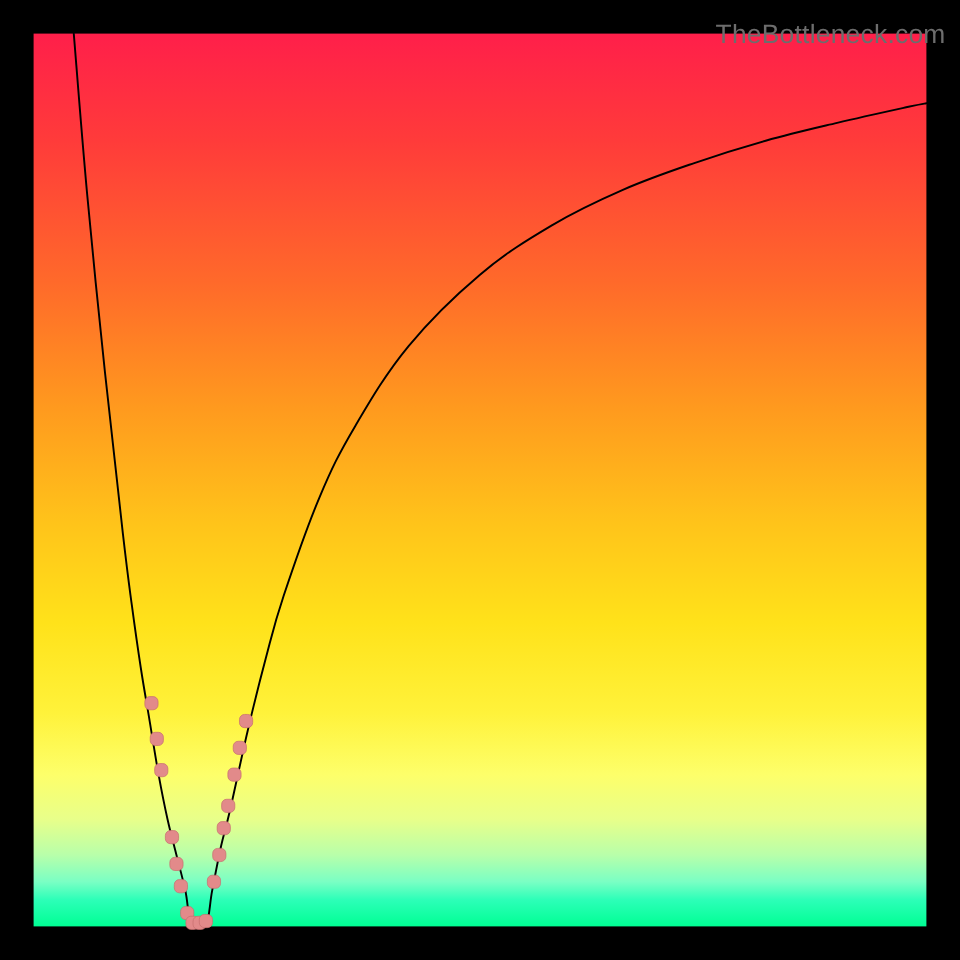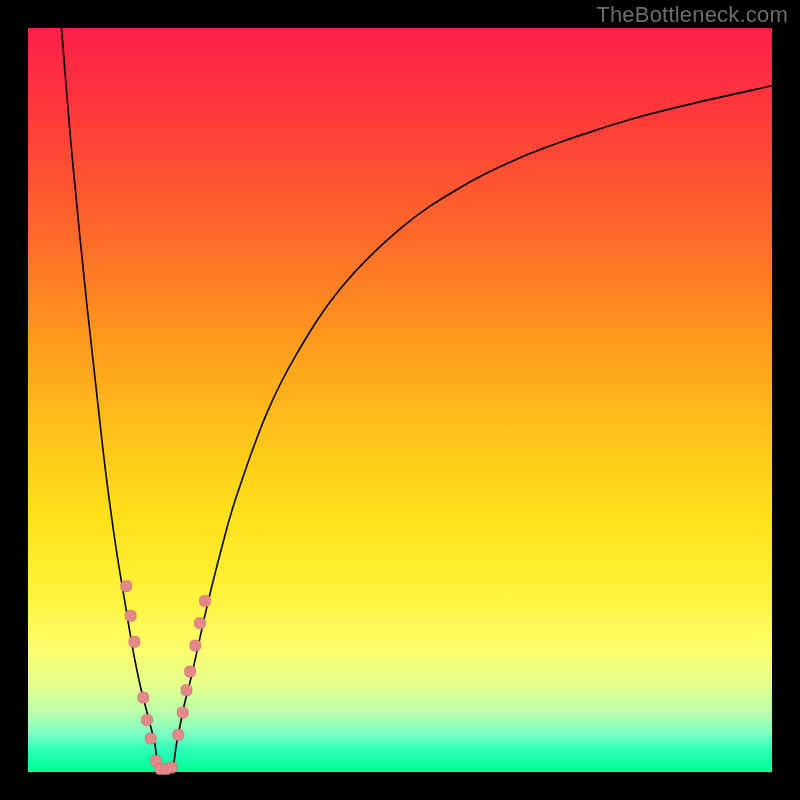--- a/index.html
+++ b/index.html
@@ -37,21 +37,21 @@
       #fdff6a 83%,
       #e8ff8a 88%,
       #b8ffaa 92%,
       #7affc4 95%,
       #2dffb8 97%,
       #00ff94 100%
     );
   }
   .watermark {
     position: absolute;
-    top: 2px;
+    top: 16px;
     right: 12px;
     color: #6d6d6d;
     font-size: 22px;
     font-weight: 500;
     letter-spacing: 0.2px;
     z-index: 5;
     user-select: none;
   }
   svg.curve {
     position: absolute;

